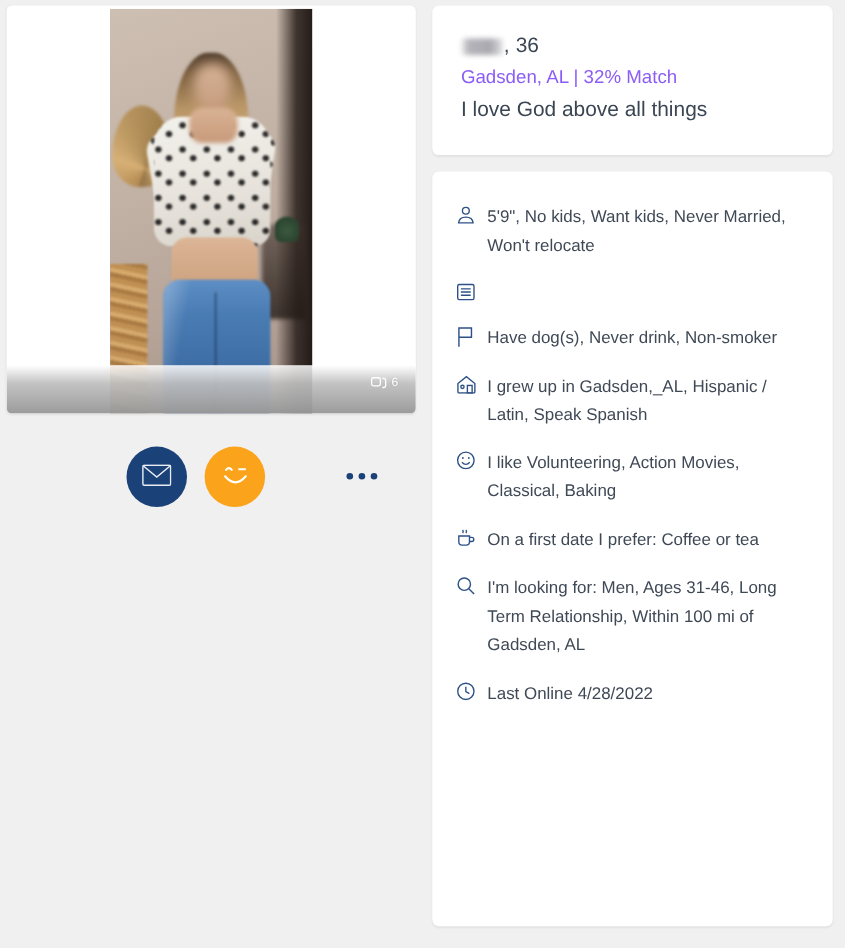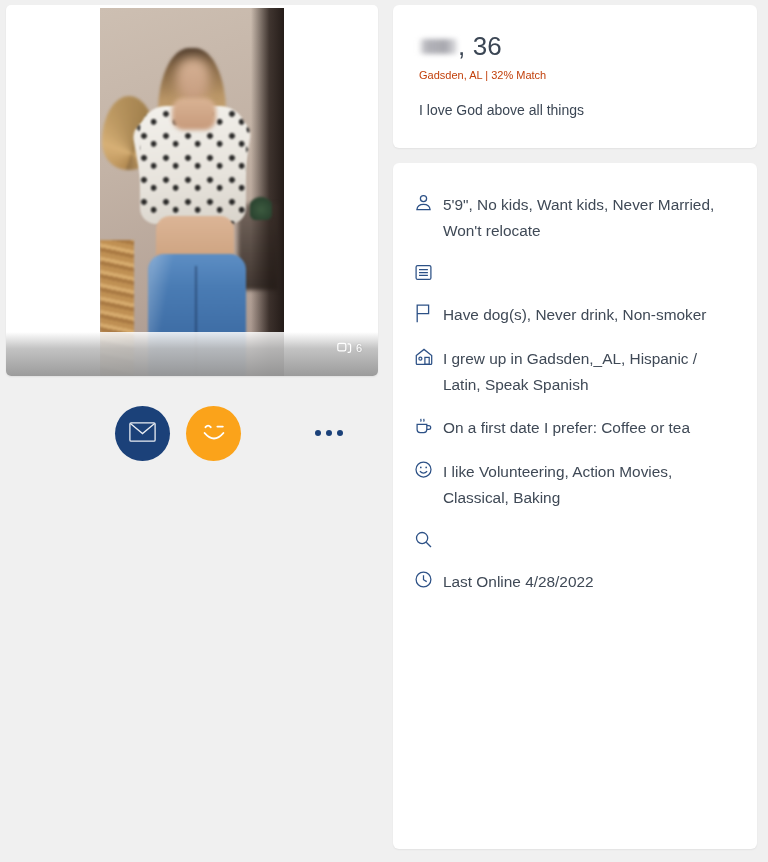--- a/index.html
+++ b/index.html
@@ -278,42 +278,42 @@
     border-radius: 6px;
     box-shadow: 0 1px 2px rgba(0,0,0,0.06);
   }
   .card-header {
     padding: 26px 26px 30px 26px;
     margin-bottom: 15px;
   }
   .name-line {
     display: flex;
     align-items: center;
-    font-size: 26px;
+    font-size: 19px;
     color: #3b4654;
     letter-spacing: 0.1px;
   }
   .name-redacted {
     display: inline-block;
     width: 38px;
     height: 15px;
     margin-right: 1px;
     background: linear-gradient(90deg, rgba(210,210,214,0.25) 0%, rgba(176,176,182,0.95) 18%, rgba(168,168,175,1) 70%, rgba(196,196,201,0.5) 100%);
     border-radius: 2px;
     filter: blur(2.6px);
     vertical-align: middle;
   }
   .meta-line {
     margin-top: 7px;
-    font-size: 11px;
-    color: #c2410c;
+    font-size: 17px;
+    color: #8b5cf6;
   }
   .bio-line {
-    margin-top: 21px;
-    font-size: 14px;
+    margin-top: 9px;
+    font-size: 19px;
     color: #3b4654;
   }
 
   .card-details {
     padding: 20px 22px 30px 22px;
     min-height: 686px;
   }
   .detail-row {
     display: flex;
     align-items: flex-start;
@@ -449,49 +449,50 @@
             <path d="M1.3 7.6 L9 1.4 L16.7 7.6 V15.4 a0.9 0.9 0 0 1 -0.9 0.9 H2.2 a0.9 0.9 0 0 1 -0.9 -0.9 Z"></path>
             <rect x="9.9" y="9.4" width="4.3" height="6.9"></rect>
             <circle cx="5.4" cy="10.7" r="1.5"></circle>
           </svg>
         </span>
         <span class="detail-text">I grew up in Gadsden,_AL, Hispanic / Latin, Speak Spanish</span>
       </div>
 
       <div class="detail-row">
         <span class="detail-icon">
+          <svg width="17" height="17" viewBox="0 0 17 17" fill="none" stroke="#2d5186" stroke-width="1.25">
+            <circle cx="8.5" cy="8.5" r="7.5"></circle>
+            <circle cx="5.8" cy="6.4" r="0.85" fill="#2d5186" stroke="none"></circle>
+            <circle cx="11.2" cy="6.4" r="0.85" fill="#2d5186" stroke="none"></circle>
+            <path d="M4.9 10.3 q3.6 3.8 7.2 0"></path>
+          </svg>
+        </span>
+        <span class="detail-text">I like Volunteering, Action Movies, Classical, Baking</span>
+      </div>
+
+      <div class="detail-row">
+        <span class="detail-icon">
           <svg width="17" height="18" viewBox="0 0 17 18" fill="none" stroke="#2d5186" stroke-width="1.25">
             <path d="M2.1 7.3 H11.8 V12.6 a3.0 3.0 0 0 1 -3.0 3.0 H5.1 a3.0 3.0 0 0 1 -3.0 -3.0 Z"></path>
             <path d="M11.9 8.5 h1.9 a1.9 1.9 0 0 1 0 3.8 h-1.9"></path>
             <path d="M5.6 4.6 q1.0 -1.4 0 -2.8"></path>
             <path d="M8.6 4.6 q1.0 -1.4 0 -2.8"></path>
           </svg>
         </span>
         <span class="detail-text">On a first date I prefer: Coffee or tea</span>
       </div>
 
       <div class="detail-row">
         <span class="detail-icon">
-          <svg width="17" height="17" viewBox="0 0 17 17" fill="none" stroke="#2d5186" stroke-width="1.25">
-            <circle cx="8.5" cy="8.5" r="7.5"></circle>
-            <circle cx="5.8" cy="6.4" r="0.85" fill="#2d5186" stroke="none"></circle>
-            <circle cx="11.2" cy="6.4" r="0.85" fill="#2d5186" stroke="none"></circle>
-            <path d="M4.9 10.3 q3.6 3.8 7.2 0"></path>
-          </svg>
-        </span>
-        <span class="detail-text">I like Volunteering, Action Movies, Classical, Baking</span>
-      </div>
-
-      <div class="detail-row">
-        <span class="detail-icon">
           <svg width="17" height="17" viewBox="0 0 17 17" fill="none" stroke="#2d5186" stroke-width="1.3">
             <circle cx="7.1" cy="7.1" r="5.6"></circle>
             <path d="M11.2 11.2 L16.0 16.0"></path>
           </svg>
         </span>
+        <span class="detail-text">I'm looking for: Men, Ages 31-46, Long Term Relationship, Within 100 mi of Gadsden, AL</span>
       </div>
 
       <div class="detail-row">
         <span class="detail-icon">
           <svg width="17" height="17" viewBox="0 0 17 17" fill="none" stroke="#2d5186" stroke-width="1.25">
             <circle cx="8.5" cy="8.5" r="7.4"></circle>
             <path d="M8.5 4.3 V8.7 L11.7 10.6"></path>
           </svg>
         </span>
         <span class="detail-text">Last Online 4/28/2022</span>

